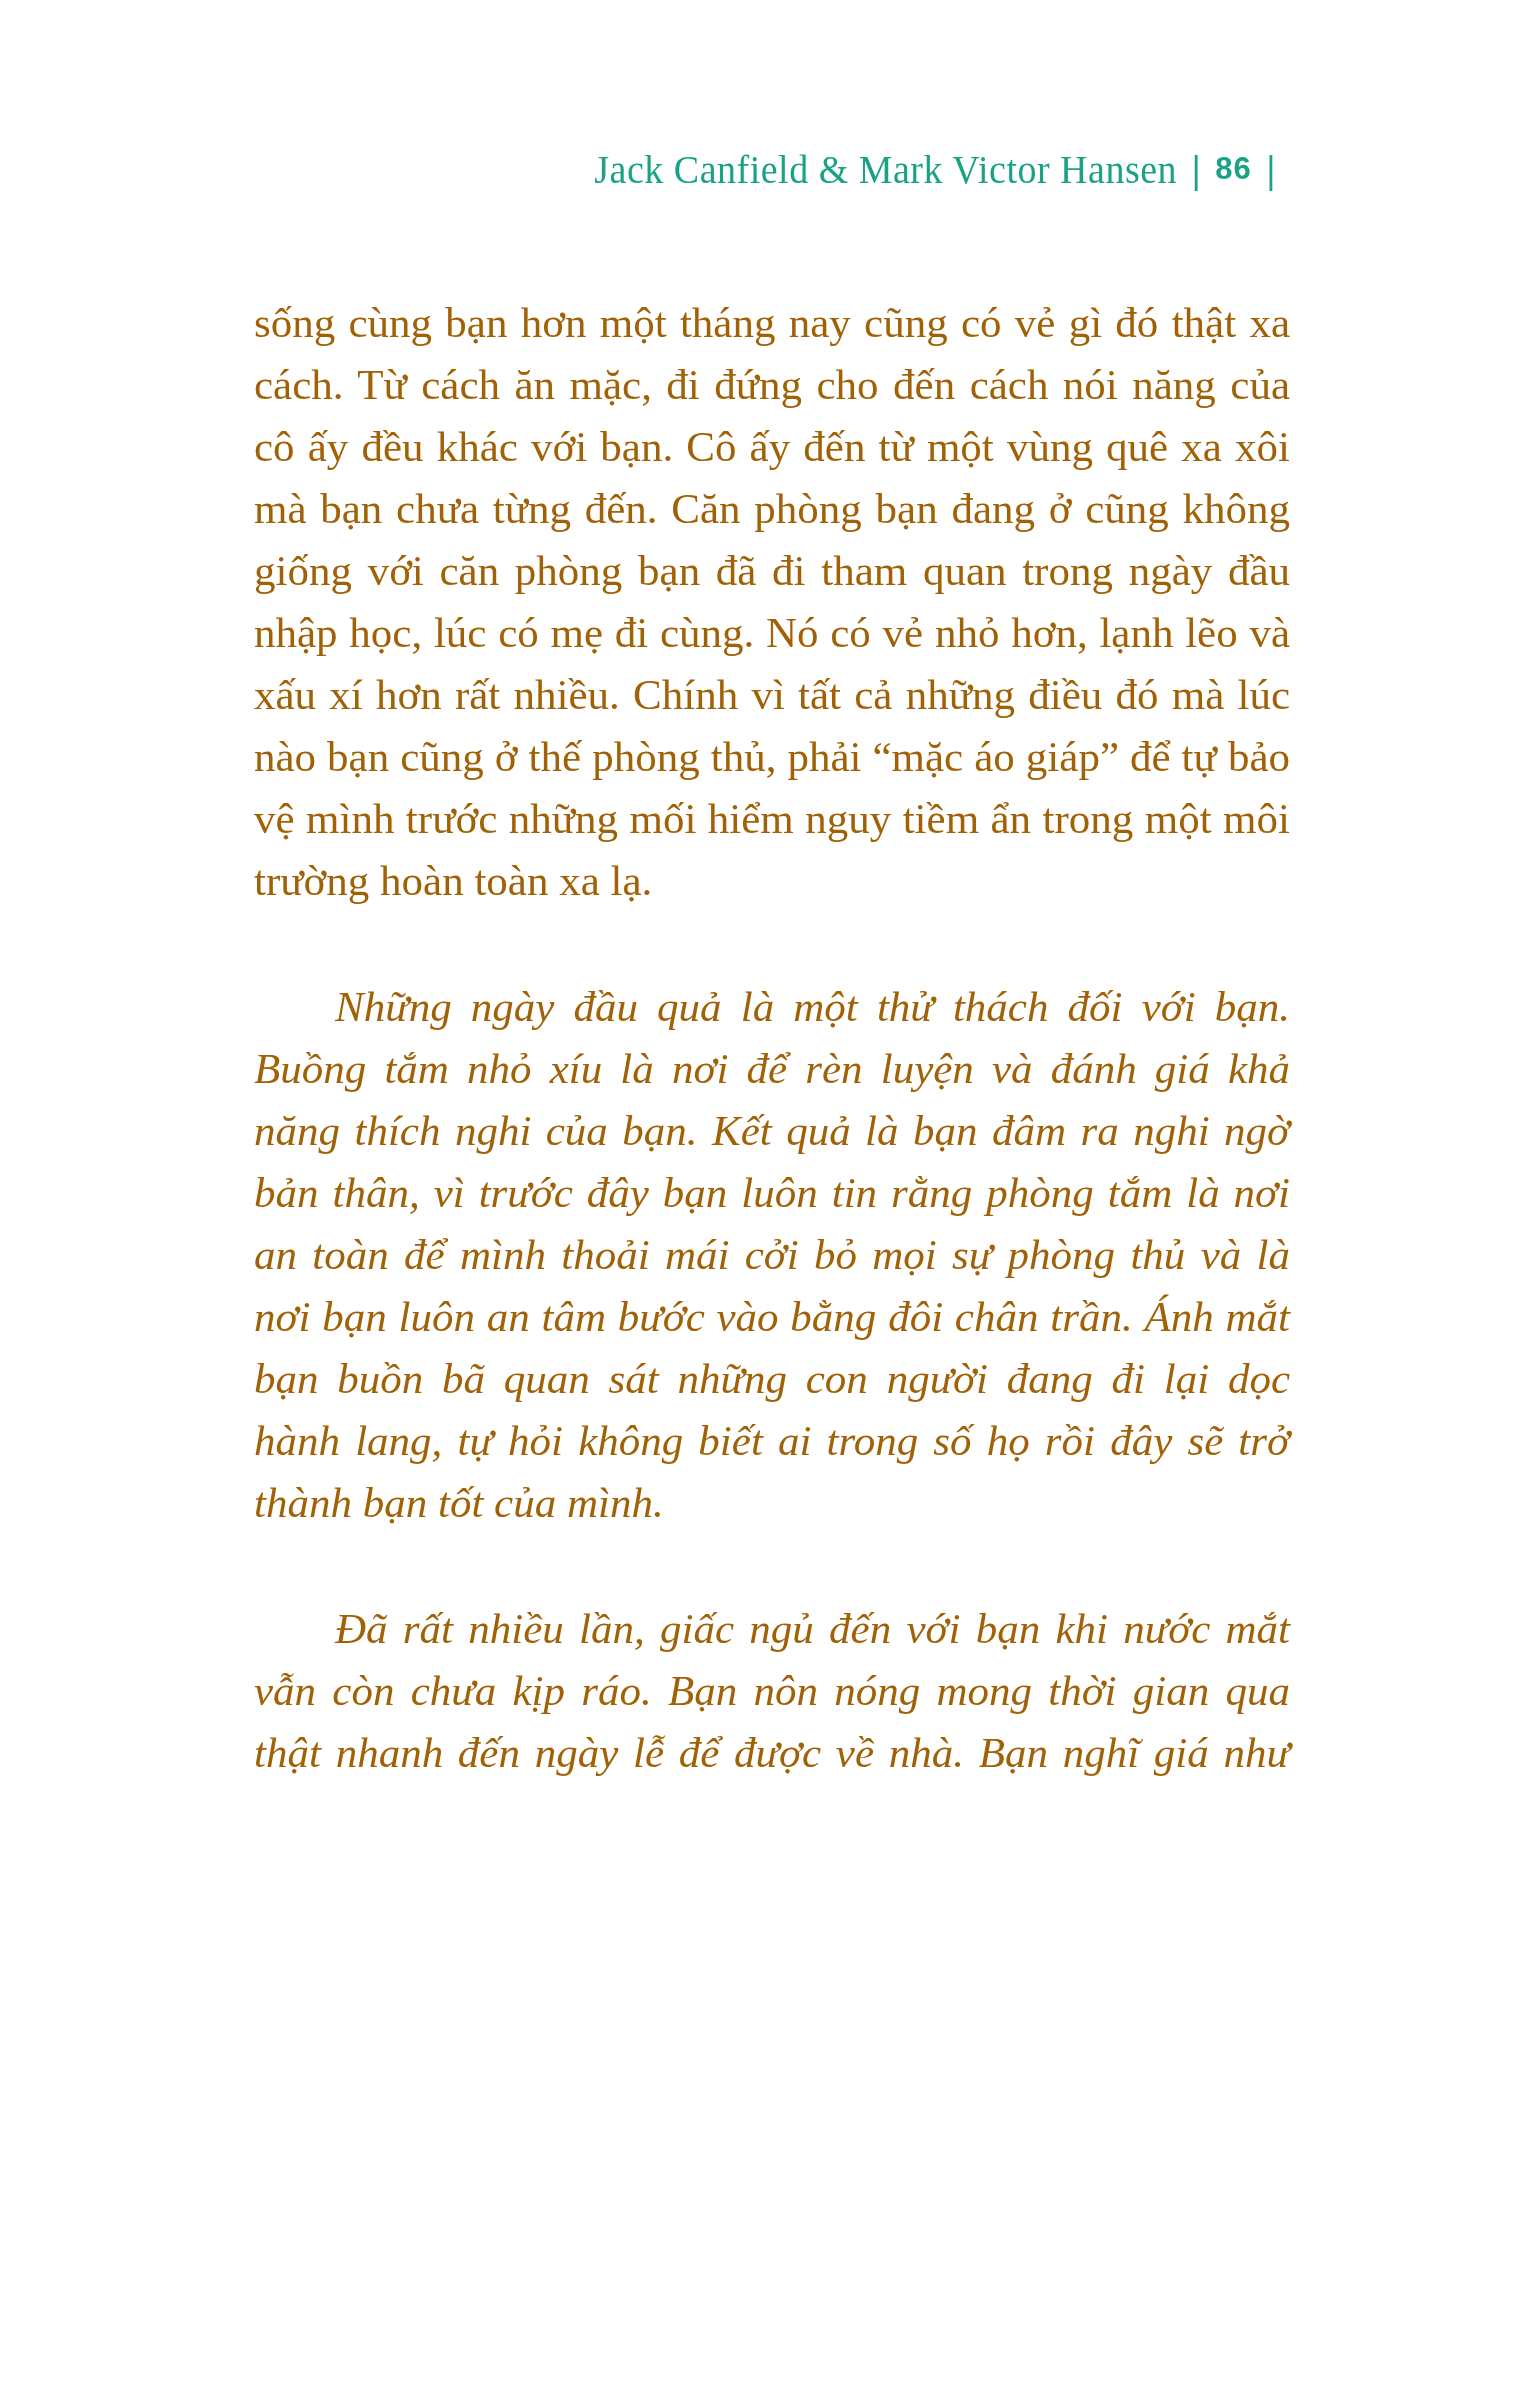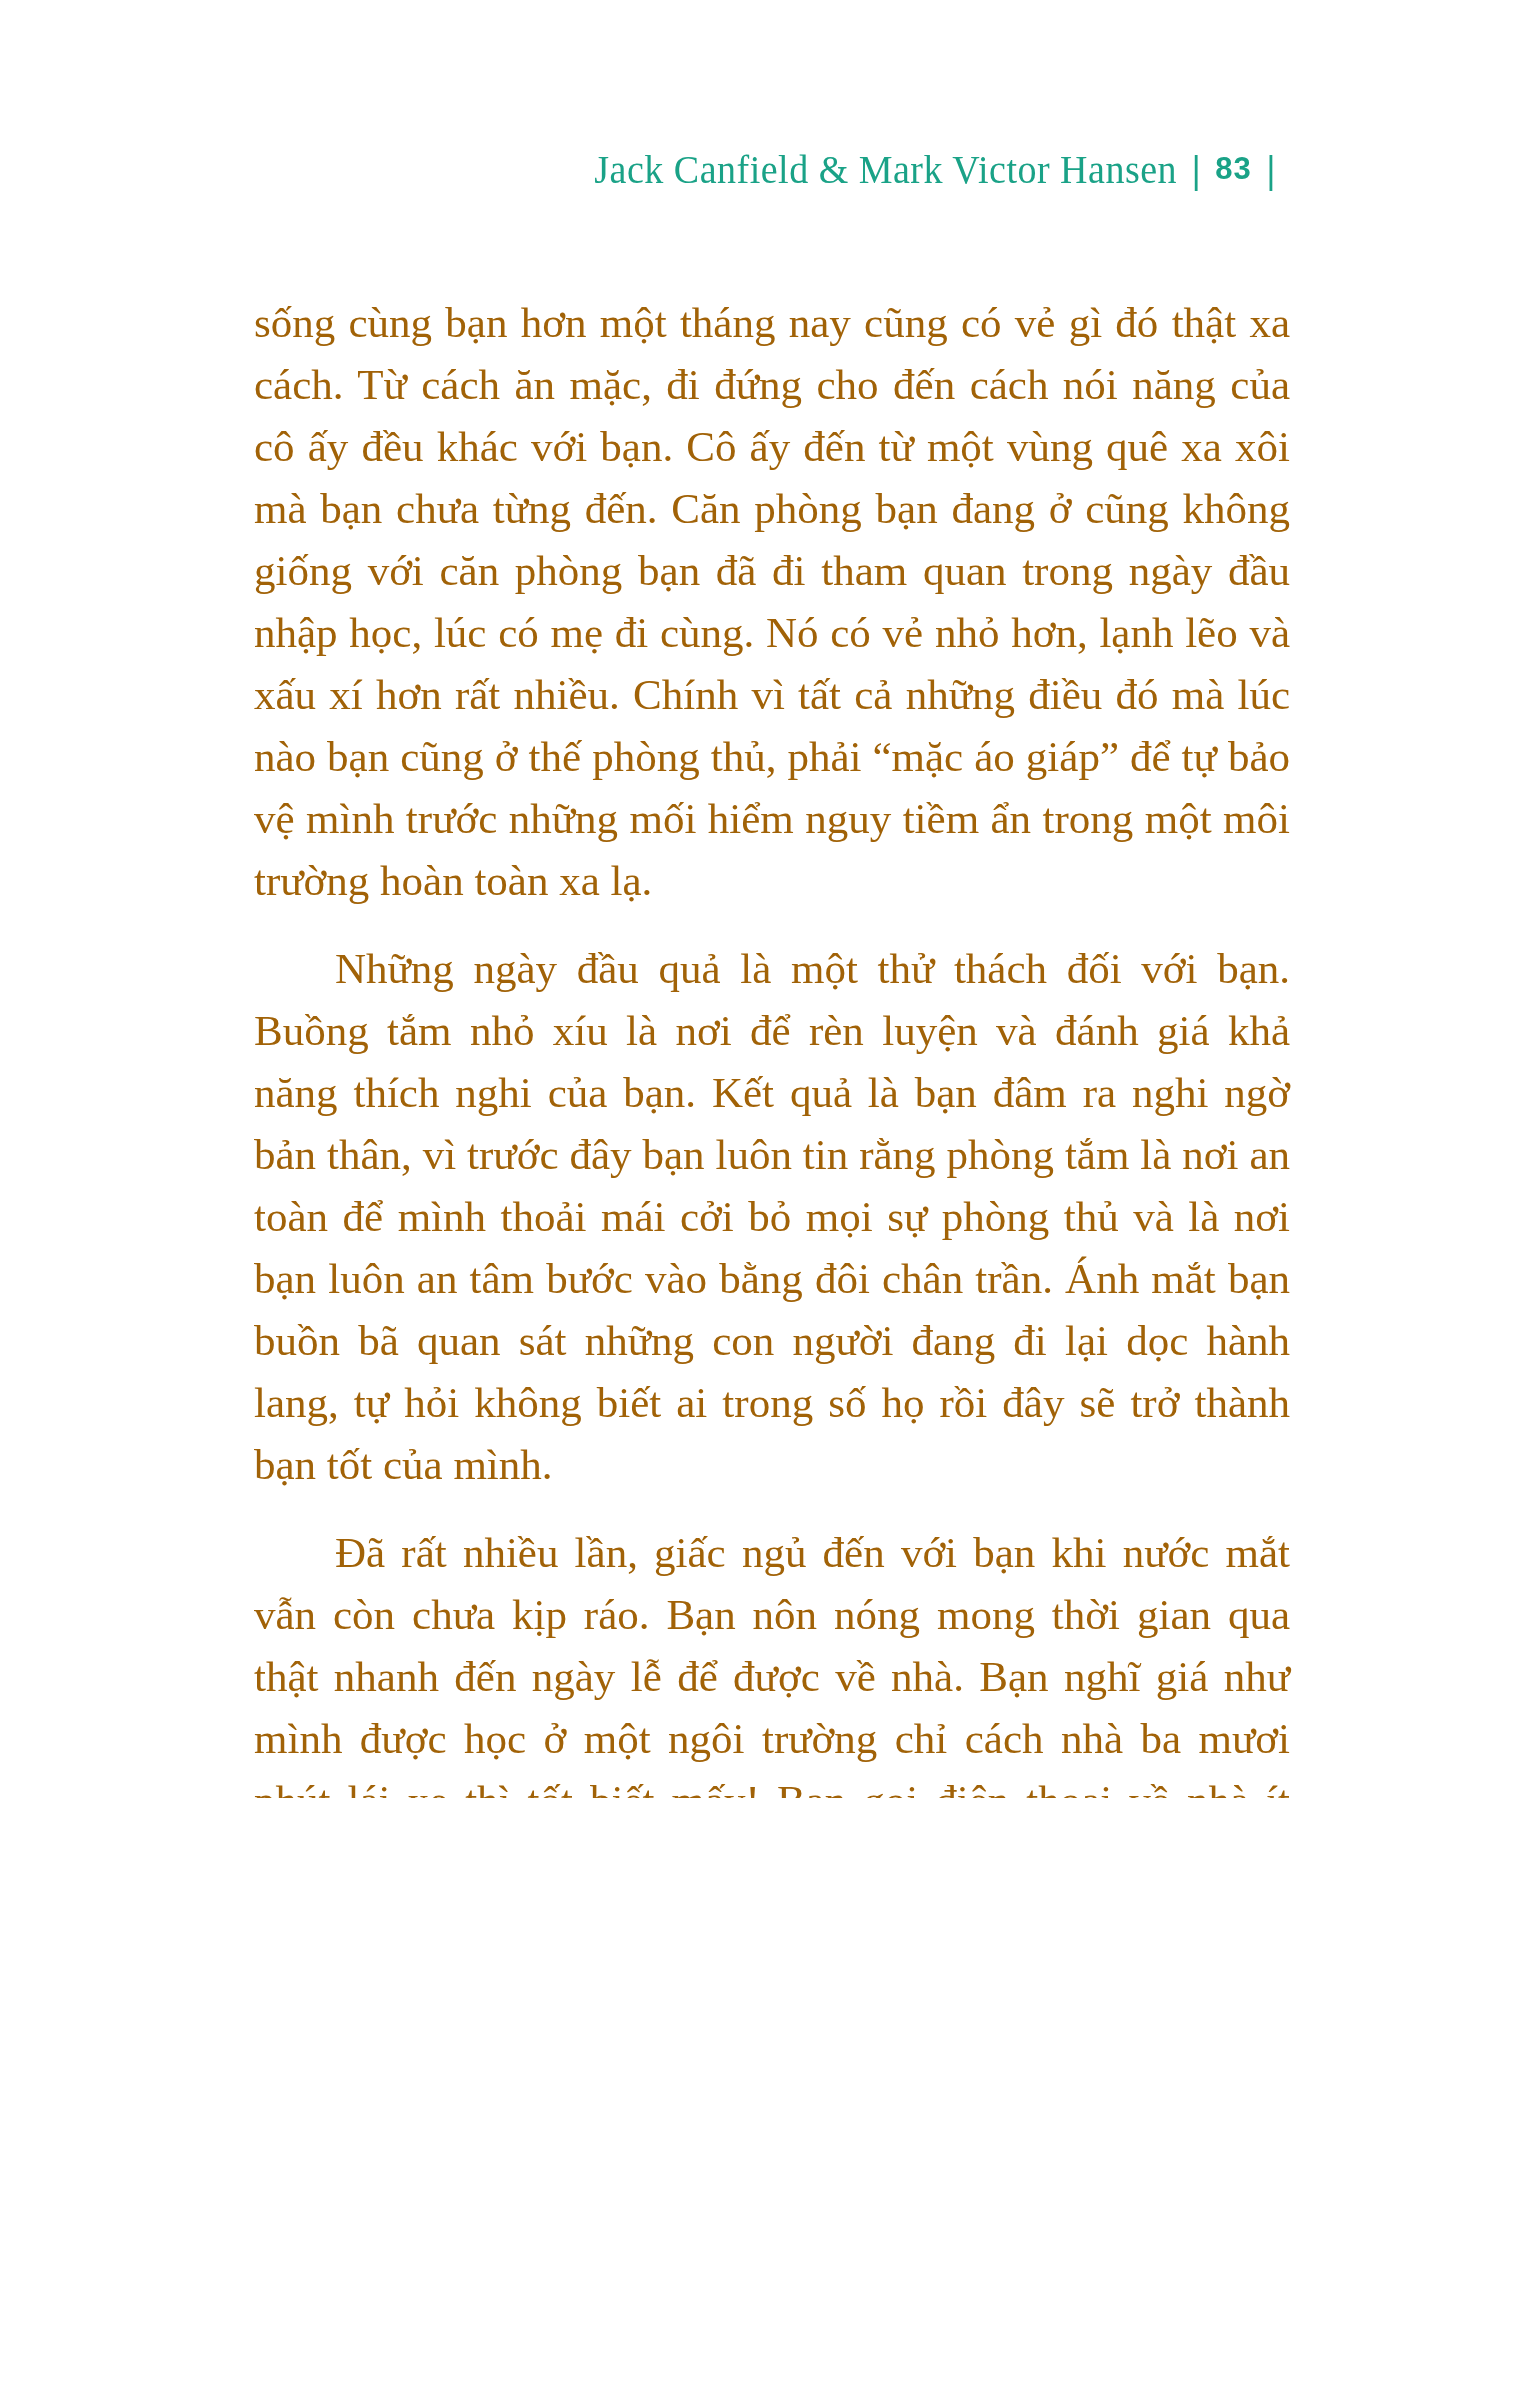--- a/index.html
+++ b/index.html
@@ -55,35 +55,36 @@
     font-size: 43px;
     line-height: 62px;
     text-align: justify;
     text-justify: inter-word;
   }
   .body-text p {
     margin: 0;
     padding: 0;
   }
   .body-text p + p {
-    margin-top: 26px;
+    margin-top: 64px;
+    font-style: italic;
   }
   .body-text p.indent {
     text-indent: 81px;
   }
 </style>
 </head>
 <body>
 
 <div class="page">
 
   <div class="running-header">
     <span class="authors">Jack Canfield &amp; Mark Victor Hansen</span>
     <span class="sep">|</span>
-    <span class="page-num">83</span>
+    <span class="page-num">86</span>
     <span class="sep">|</span>
   </div>
 
   <div class="body-text">
     <p>sống cùng bạn hơn một tháng nay cũng có vẻ gì đó thật xa cách. Từ cách ăn mặc, đi đứng cho đến cách nói năng của cô ấy đều khác với bạn. Cô ấy đến từ một vùng quê xa xôi mà bạn chưa từng đến. Căn phòng bạn đang ở cũng không giống với căn phòng bạn đã đi tham quan trong ngày đầu nhập học, lúc có mẹ đi cùng. Nó có vẻ nhỏ hơn, lạnh lẽo và xấu xí hơn rất nhiều. Chính vì tất cả những điều đó mà lúc nào bạn cũng ở thế phòng thủ, phải “mặc áo giáp” để tự bảo vệ mình trước những mối hiểm nguy tiềm ẩn trong một môi trường hoàn toàn xa lạ.</p>
     <p class="indent">Những ngày đầu quả là một thử thách đối với bạn. Buồng tắm nhỏ xíu là nơi để rèn luyện và đánh giá khả năng thích nghi của bạn. Kết quả là bạn đâm ra nghi ngờ bản thân, vì trước đây bạn luôn tin rằng phòng tắm là nơi an toàn để mình thoải mái cởi bỏ mọi sự phòng thủ và là nơi bạn luôn an tâm bước vào bằng đôi chân trần. Ánh mắt bạn buồn bã quan sát những con người đang đi lại dọc hành lang, tự hỏi không biết ai trong số họ rồi đây sẽ trở thành bạn tốt của mình.</p>
     <p class="indent">Đã rất nhiều lần, giấc ngủ đến với bạn khi nước mắt vẫn còn chưa kịp ráo. Bạn nôn nóng mong thời gian qua thật nhanh đến ngày lễ để được về nhà. Bạn nghĩ giá như mình được học ở một ngôi trường chỉ cách nhà ba mươi phút lái xe thì tốt biết mấy! Bạn gọi điện thoại về nhà ít nhất mười</p>
   </div>
 
 </div>

